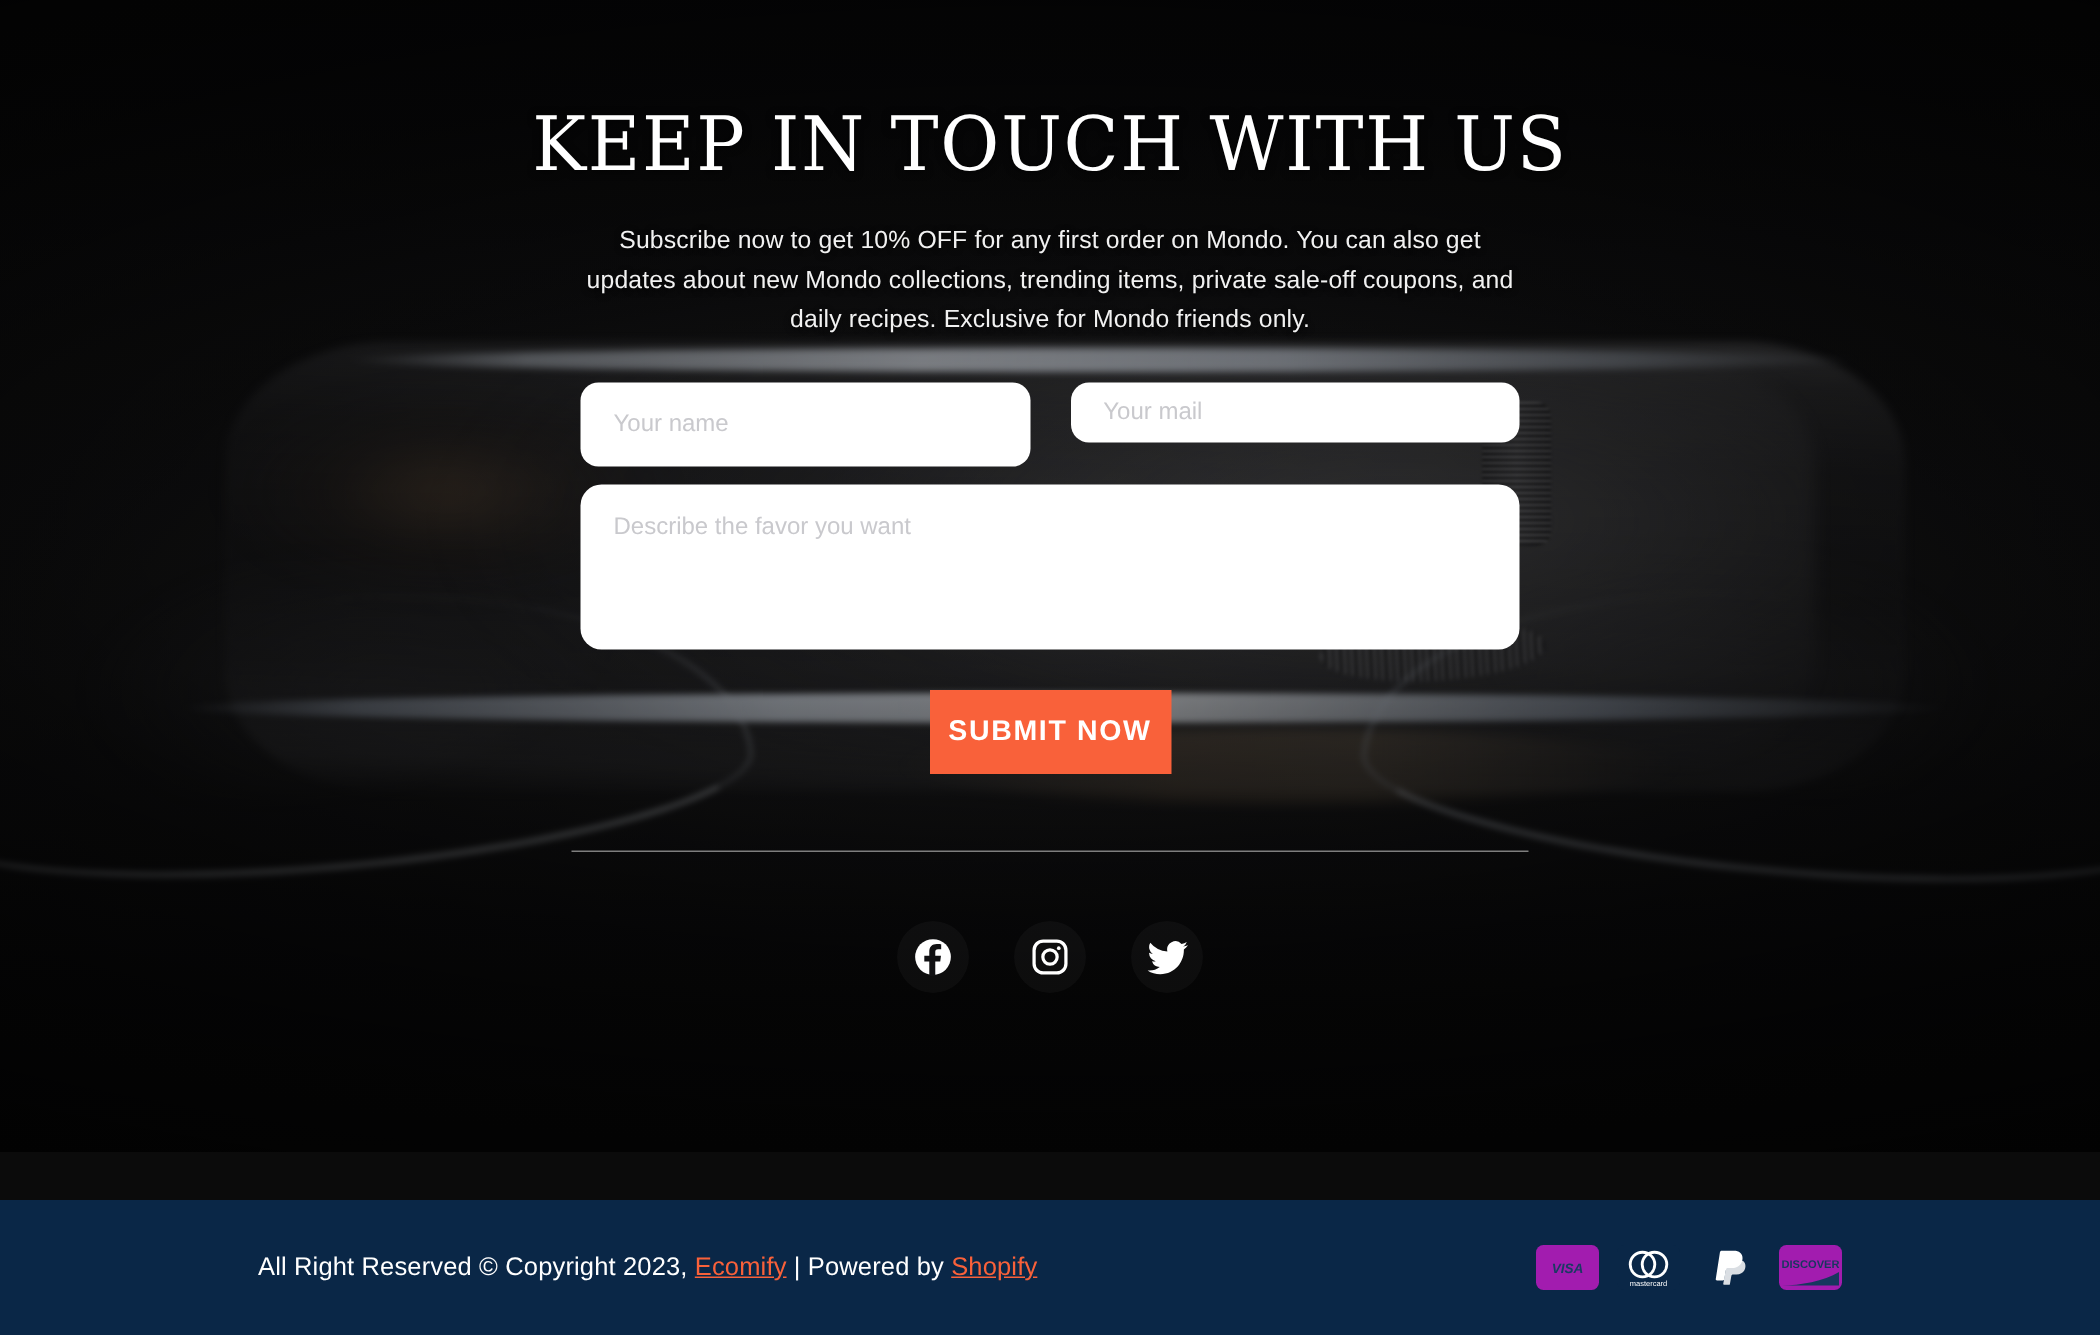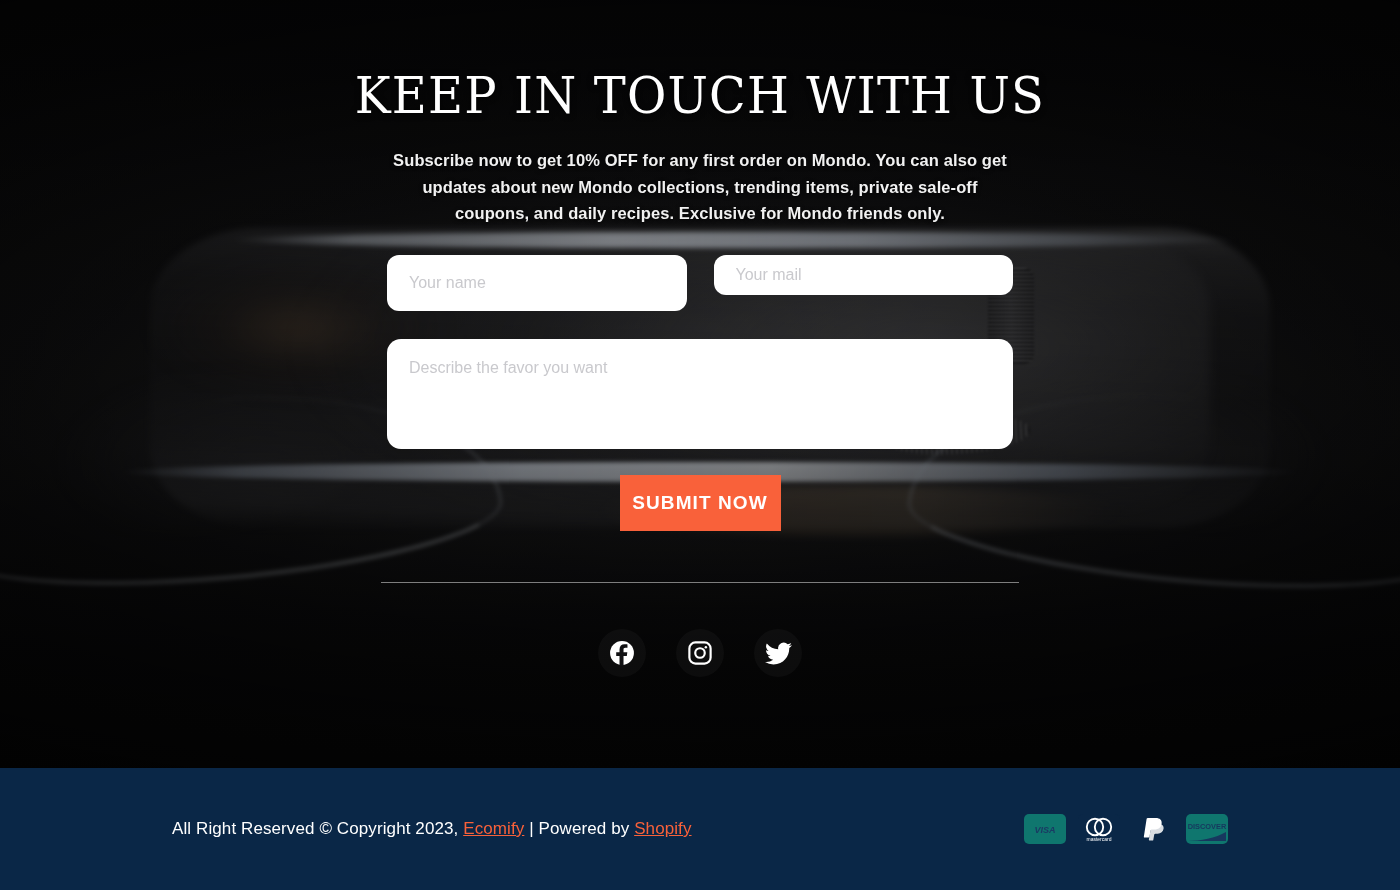--- a/index.html
+++ b/index.html
@@ -197,21 +197,20 @@
 
   .subtext {
     margin: 24px auto 0 auto;
     width: 620px;
     text-align: center;
     color: #f1f1f1;
     font-size: 16.5px;
     line-height: 1.62;
     letter-spacing: 0.1px;
     text-shadow: 0 1px 4px rgba(0,0,0,0.85);
-    font-weight: bold;
   }
 
   
   .form {
     width: 626px;
     margin: 28px auto 0 auto;
   }
   .row {
     display: flex;
     gap: 27px;
@@ -225,21 +224,21 @@
     font-size: 16px;
     color: #3c3c3c;
     padding: 0 22px;
   }
   .field::placeholder { color: #c9c9cd; }
   .field-name { width: 302px; height: 56px; }
   .field-mail { width: 302px; height: 40px; }
   .field-msg {
     width: 626px;
     height: 110px;
-    margin-top: 28px;
+    margin-top: 12px;
     padding: 18px 22px;
     border-radius: 14px;
     resize: none;
     line-height: 1.4;
   }
 
   .submit-wrap {
     margin-top: 22px;
     display: flex;
     justify-content: center;
@@ -281,21 +280,21 @@
     justify-content: center;
     cursor: pointer;
   }
   .social svg { display: block; }
 
   
   .footer {
     position: absolute;
     left: 0; bottom: 0;
     width: 1400px;
-    height: 122px;
+    height: 90px;
     background: #0a2747;
     z-index: 4;
     display: flex;
     align-items: center;
   }
   .footer-inner {
     width: 1400px;
     padding: 0 172px 0 172px;
     display: flex;
     align-items: center;
@@ -317,21 +316,21 @@
     gap: 12px;
   }
   .pay-card {
     width: 42px; height: 30px;
     border-radius: 5px;
     display: flex;
     align-items: center;
     justify-content: center;
     overflow: hidden;
   }
-  .pay-white { background: #0f766e; }
+  .pay-white { background: #a21caf; }
   .pay-navy  { background: #0a2747; }
   .pay-plain { background: transparent; }
   .pay-card svg { display: block; }
 </style>
 </head>
 <body>
 
 <div class="page">
 
   <div class="bg">

